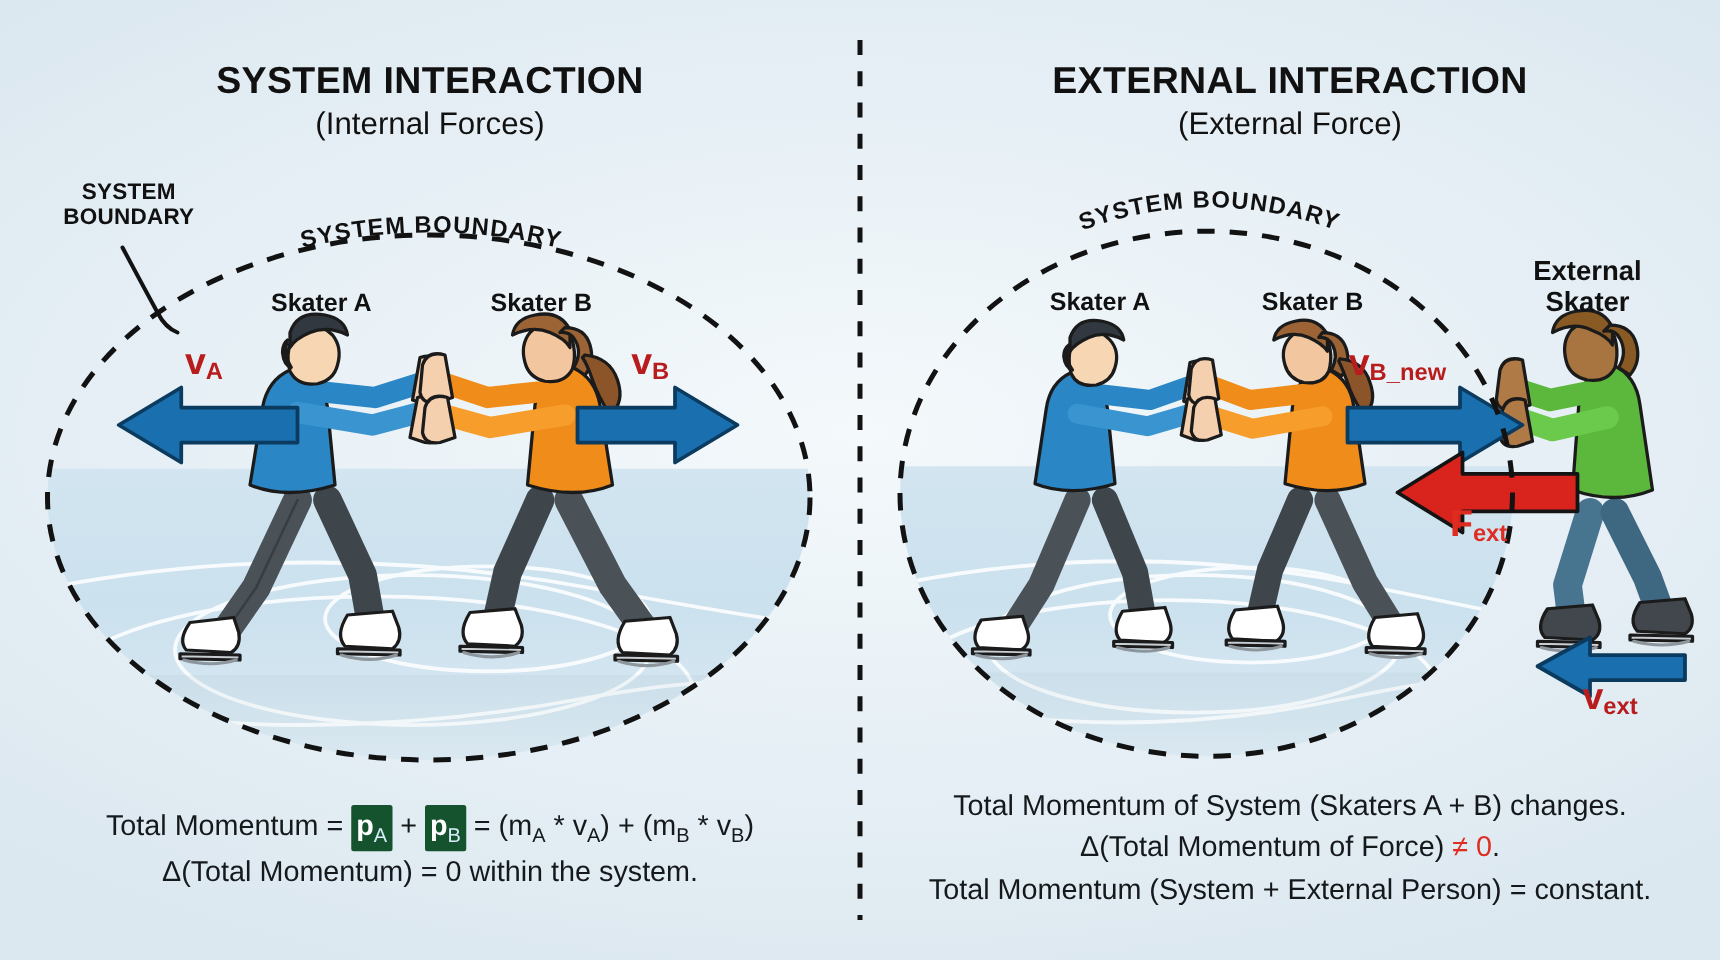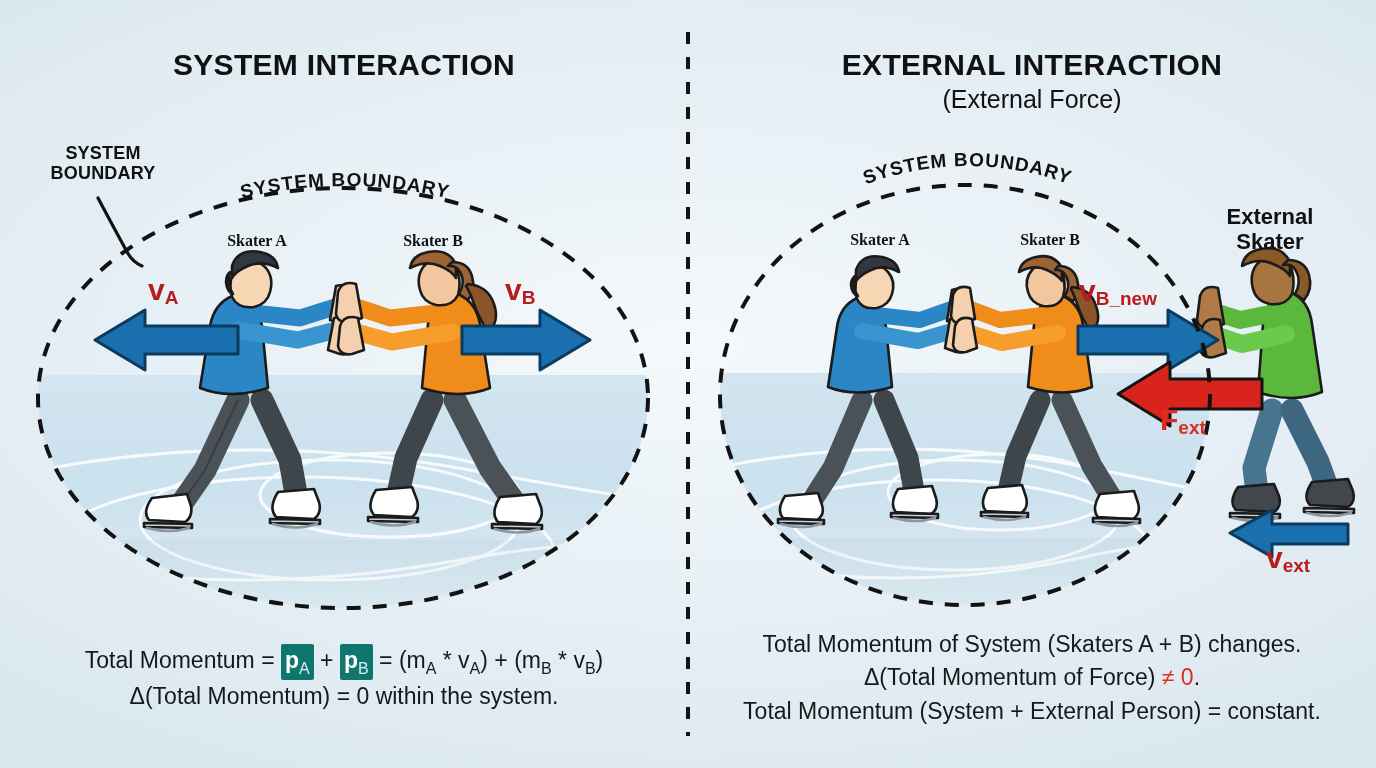--- a/index.html
+++ b/index.html
@@ -21,36 +21,36 @@
   }
   .ttl .main {
     font-size:30px; font-weight:bold; letter-spacing:.3px; line-height:1.1;
   }
   .ttl .sub { font-size:25px; font-weight:normal; line-height:1.25; margin-top:3px; }
   .lbl {
     position:absolute; font-weight:bold; color:#111; text-align:center;
     line-height:1.12;
   }
   .lbl.sys { font-size:18px; letter-spacing:.2px; }
-  .lbl.skater { font-size:16px;font-family:Liberation Serif, serif; }
+  .lbl.skater { font-size:20px; }
   .lbl.extper { font-size:22px; }
   .vec {
     position:absolute; font-weight:bold; line-height:1;
   }
   .vec .b { font-size:30px; }
   .vec sub { font-size:19px; font-weight:bold; }
   .vblue { color:#b91c1c; }
   .vred  { color:#e02b20; }
   .cap {
     position:absolute; text-align:center; color:#15191c;
     font-size:23px; line-height:1.45; white-space:nowrap;
   }
   .cap sub { font-size:16px; }
   .pbox {
-    display:inline-block; background:#0f766e; color:#fff;
+    display:inline-block; background:#14532d; color:#fff;
     padding:0 4px; border-radius:2px; font-weight:bold;
   }
   .pbox sub { font-weight:normal; color:#d8ecfa; }
   .neq { color:#e02b20; }
 </style>
 </head>
 <body>
 
 <div id="stage">
 
@@ -257,20 +257,21 @@
     </g>
 
     <ellipse cx="965" cy="395" rx="245" ry="210" fill="none" stroke="#121212" stroke-width="4" stroke-dasharray="14 12"></ellipse>
     <text font-family="Liberation Sans, sans-serif" font-size="19" font-weight="bold" fill="#111" letter-spacing="1">
       <textPath href="#arcTextR" startOffset="50%" text-anchor="middle">SYSTEM BOUNDARY</textPath>
     </text>
   </svg>
 
   <div class="ttl" style="left:0; top:48px; width:688px;">
     <div class="main">SYSTEM INTERACTION</div>
+    <div class="sub">(Internal Forces)</div>
   </div>
 
   <div class="ttl" style="left:688px; top:48px; width:688px;text-align:center;">
     <div class="main">EXTERNAL INTERACTION</div>
     <div class="sub">(External Force)</div>
   </div>
 
   <div class="lbl sys" style="left:28px; top:143px; width:150px;">
     <div>SYSTEM</div>
     <div>BOUNDARY</div>

